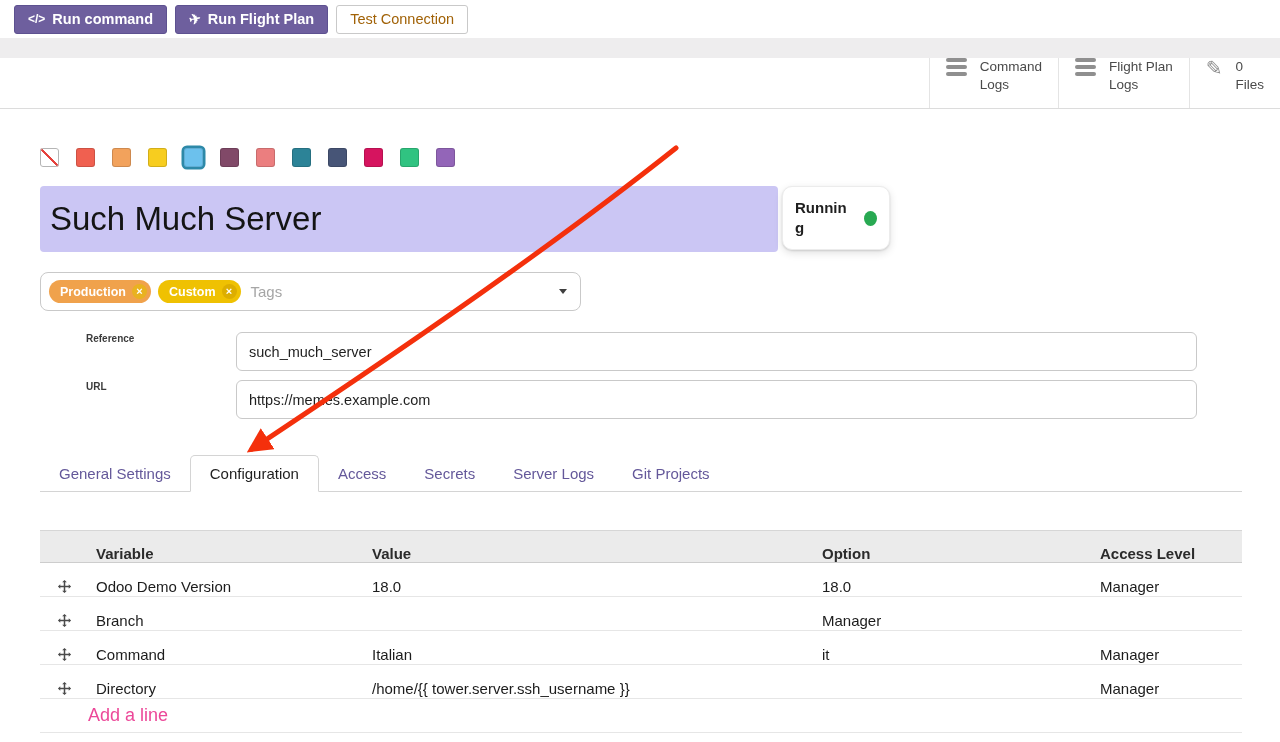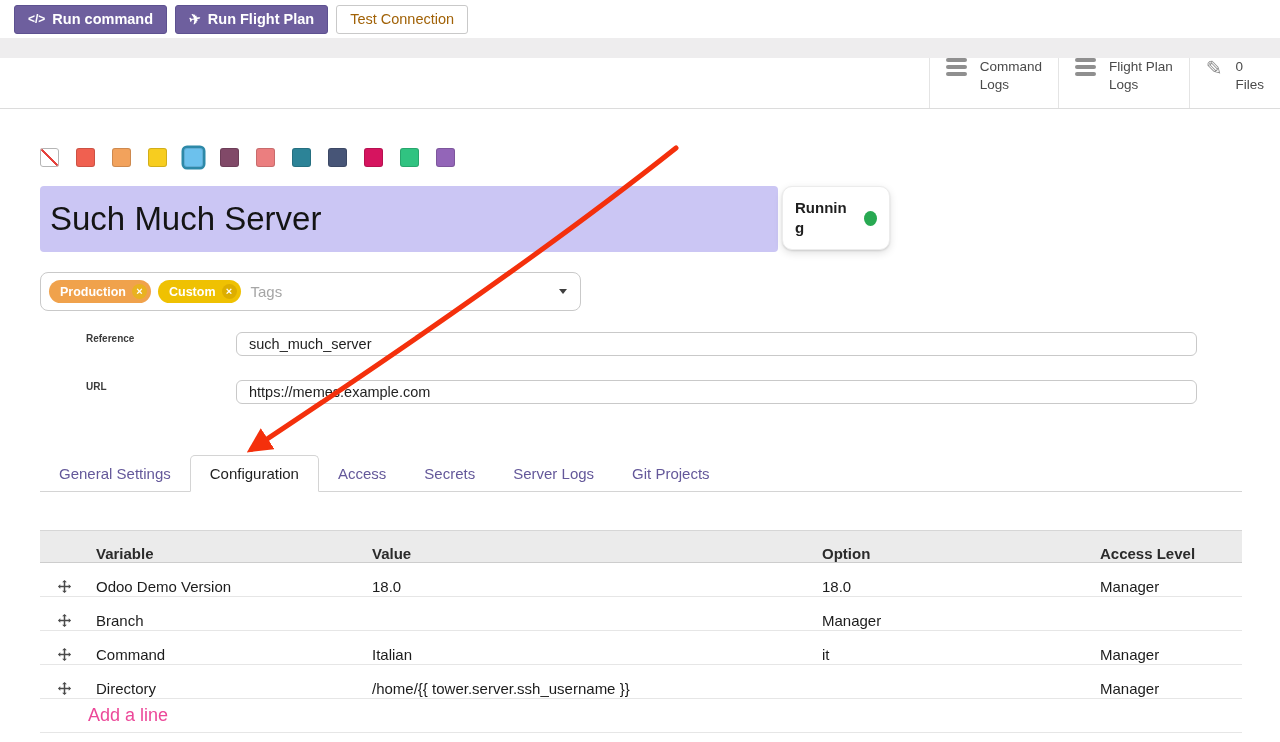--- a/index.html
+++ b/index.html
@@ -61,21 +61,21 @@
   .tag-x { width:15px; height:15px; border-radius:50%; display:flex; align-items:center;
            justify-content:center; color:#fff; font-size:11px; line-height:1; cursor:pointer; }
   .tag-x::before { content:"×"; }
   .tags-placeholder { color:#a6a6a6; font-size:15px; margin-left:3px; }
   .caret-down { margin-left:auto; width:0; height:0; border-left:4.5px solid transparent;
                 border-right:4.5px solid transparent; border-top:5.5px solid #3f3f3f; cursor:pointer; }
 
   
   .field-label { position:absolute; left:40px; font-size:10px; font-weight:700; color:#3b3b3b;margin-left:46px; }
   .lbl-ref { top:333px; } .lbl-url { top:381px; }
-  .text-input { position:absolute; left:236px; width:961px; height:24px; border:1px solid #c9c9c9;
+  .text-input { position:absolute; left:236px; width:961px; height:39px; border:1px solid #c9c9c9;
                 border-radius:6px; padding:0 12px; font-size:14.5px; color:#1f1f1f; outline:none;
                 font-family:"Liberation Sans", sans-serif; background:#fff; }
   .inp-ref { top:332px; } .inp-url { top:380px; }
 
   
   .tabs { position:absolute; left:40px; right:38px; top:455px; height:37px;
           border-bottom:1px solid #d4d4d4; display:flex; align-items:stretch; }
   .tab { padding:0 19px; display:flex; align-items:center; font-size:15px; color:#64589a; cursor:pointer; }
   .tab.active { background:#fff; border:1px solid #d4d4d4; border-bottom:1px solid #fff;
                 margin-bottom:-1px; border-radius:5px 5px 0 0; color:#1f1f1f; }

